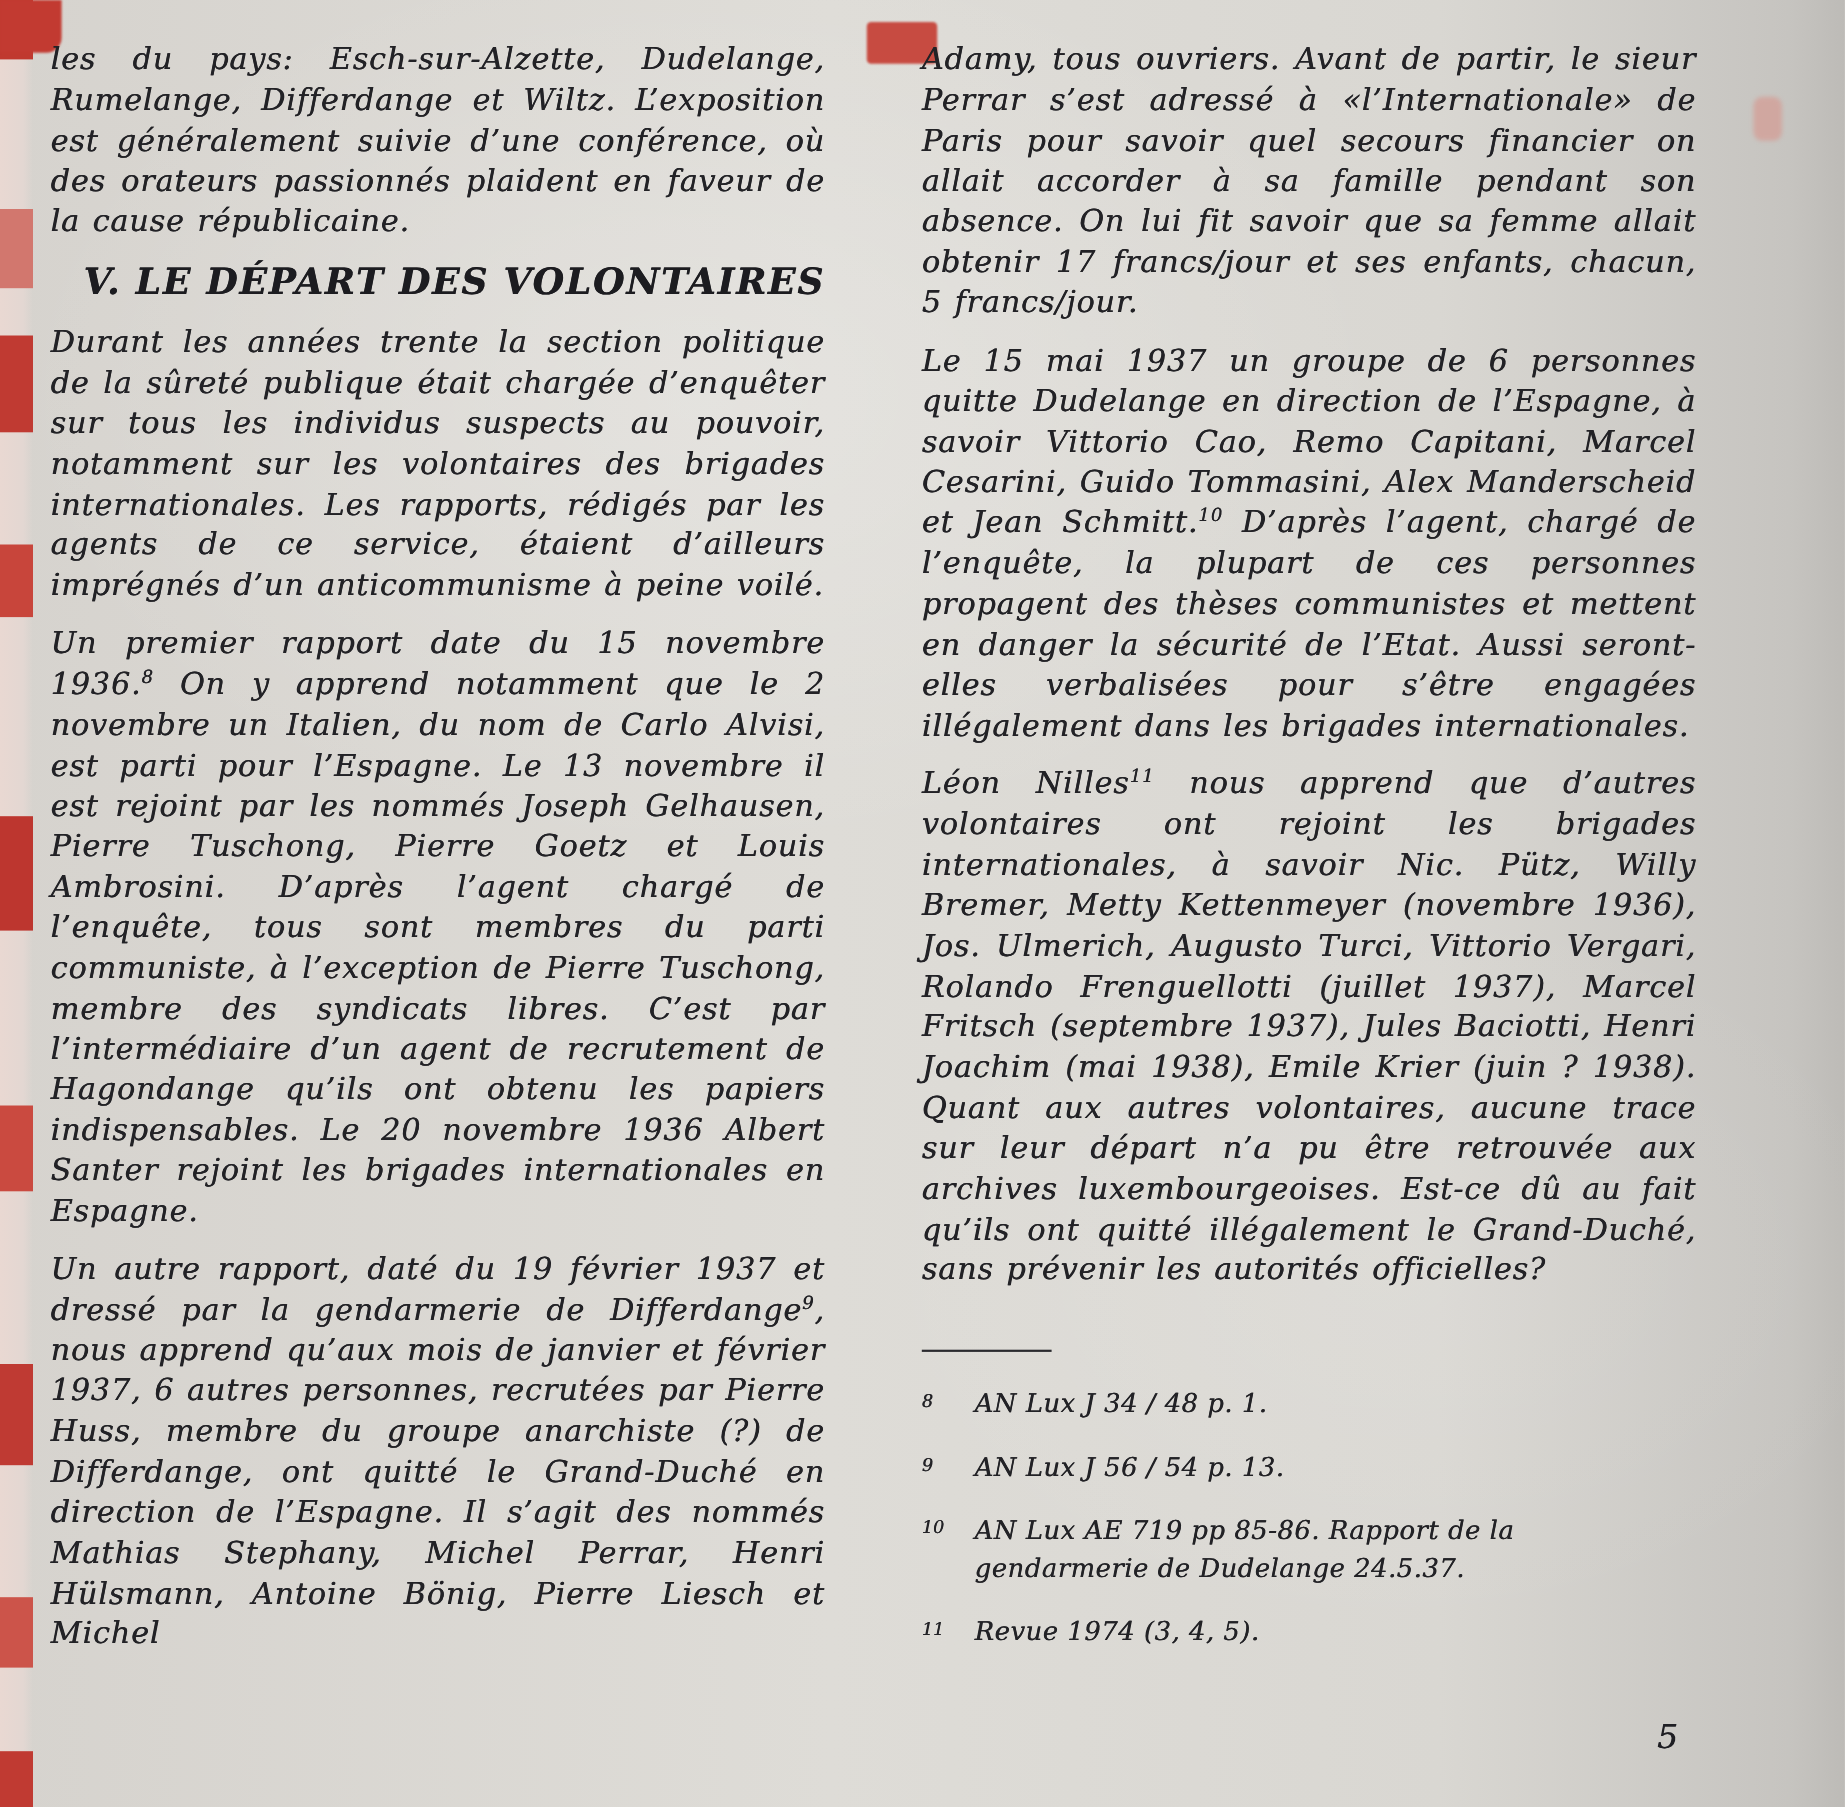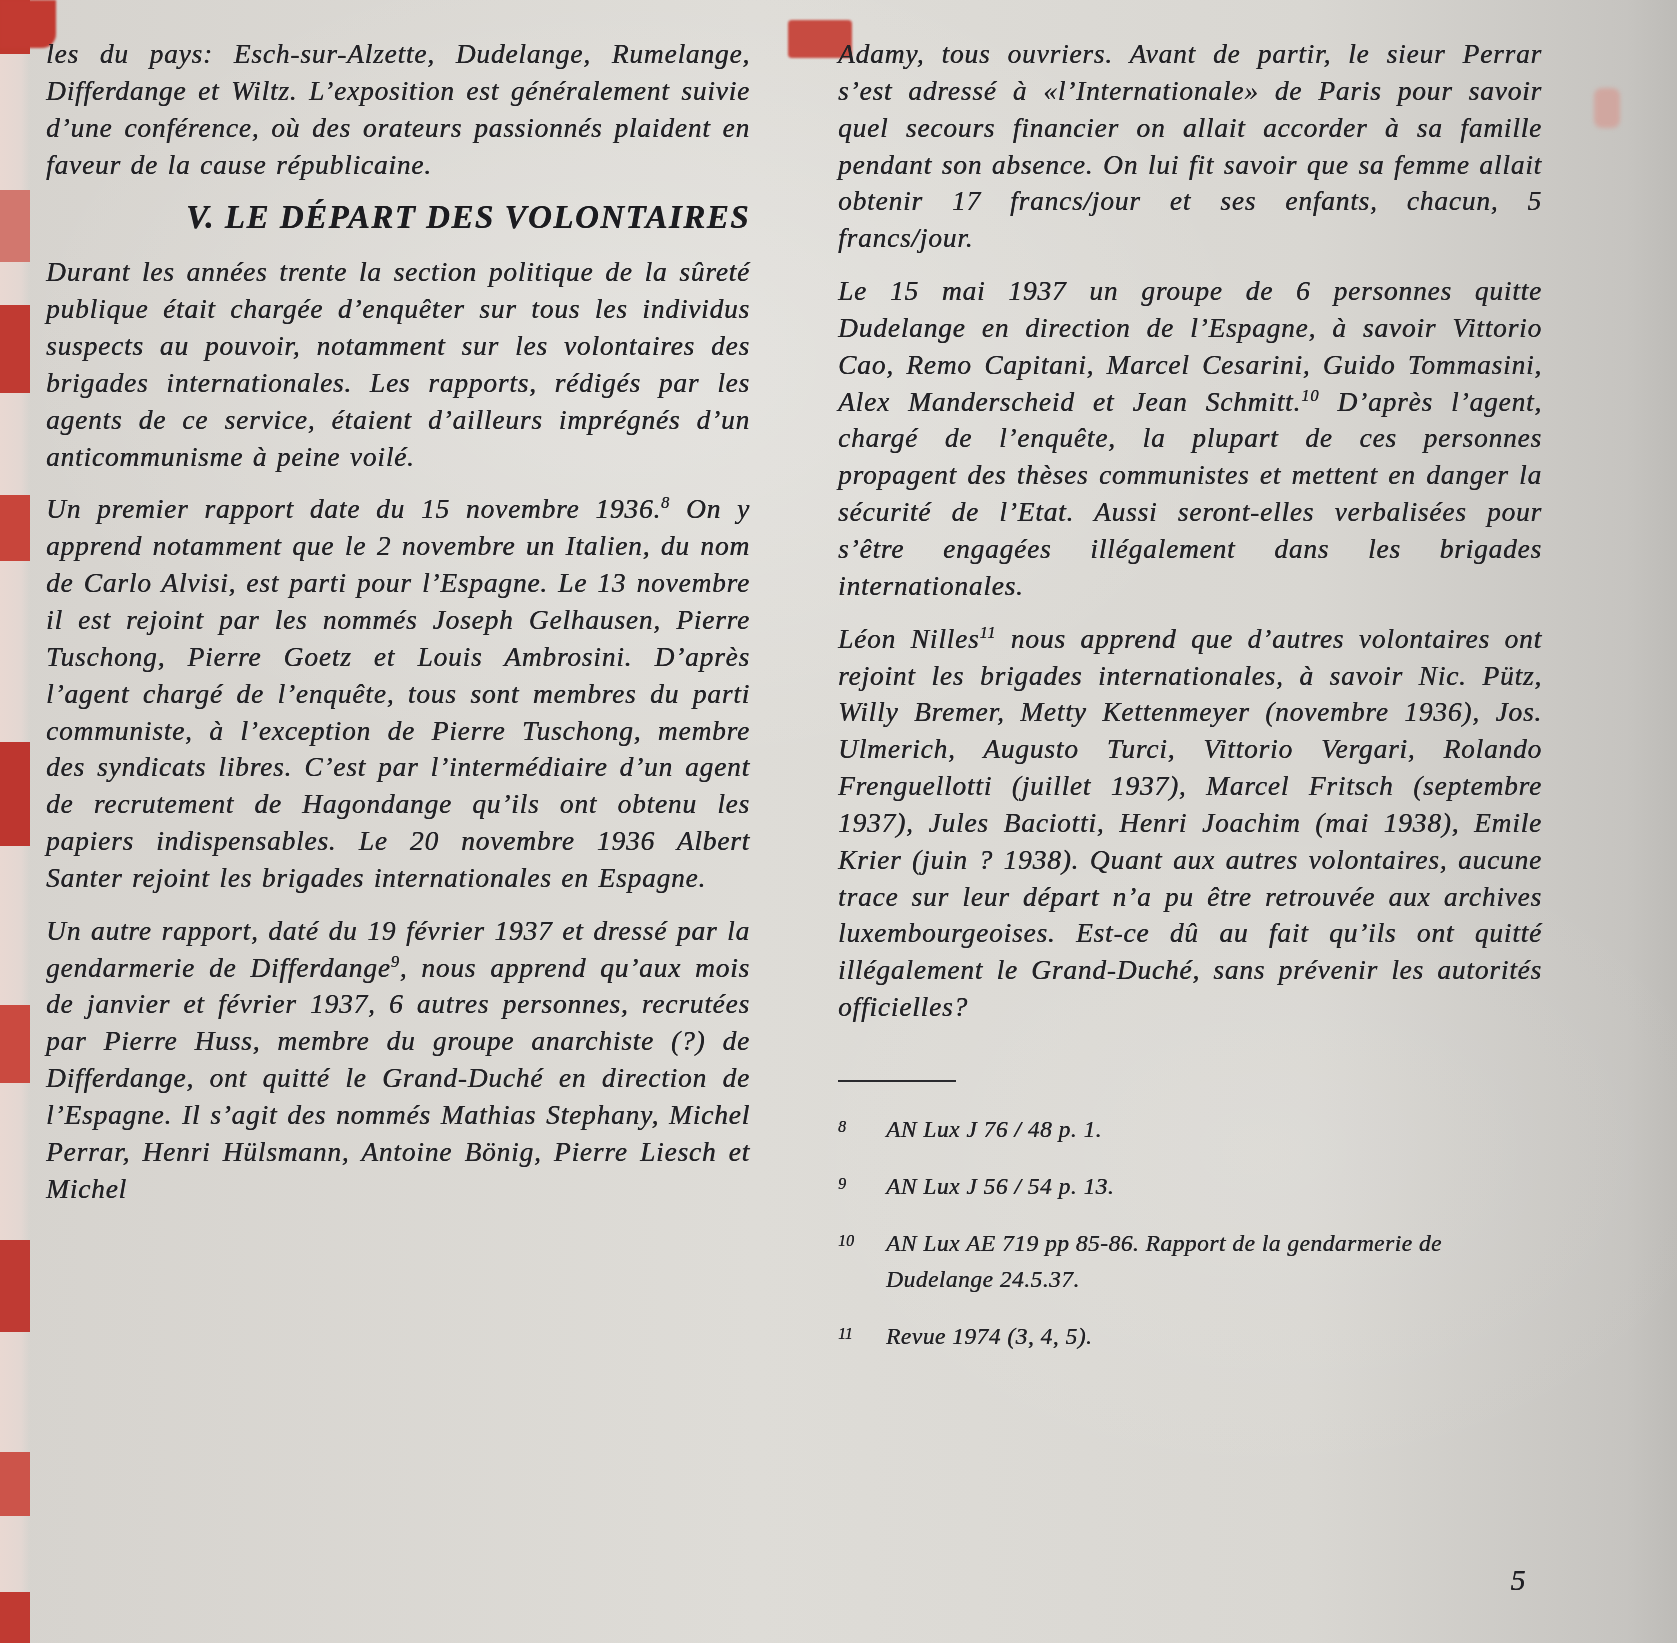--- a/index.html
+++ b/index.html
@@ -1,15 +1,15 @@
 <!DOCTYPE html>
 <html><head>
 <meta charset="utf-8">
 <style>
-  * { margin:0; padding:0; box-sizing:border-box;font-family:Liberation Serif, serif; }
+  * { margin:0; padding:0; box-sizing:border-box; }
   html,body { width:1677px; height:1643px; }
   body {
     font-family:"DejaVu Serif","Liberation Serif",serif;
     font-style:italic;
     background:#c9c6c1;
     overflow:hidden;
   }
   .page {
     position:relative; width:1677px; height:1643px;
     color:#222226;
@@ -105,21 +105,21 @@
 
       <p class="body-par"><span>Le 15 mai 1937 un groupe de 6 personnes quitte Dudelange en direction de l’Espagne, à savoir Vittorio Cao, Remo Capitani, Marcel Cesarini, Guido Tommasini, Alex Manderscheid et Jean Schmitt.</span><sup class="note-ref">10</sup><span> D’après l’agent, chargé de l’enquête, la plupart de ces personnes propagent des thèses communistes et mettent en danger la sécurité de l’Etat. Aussi seront-elles verbalisées pour s’être engagées illégalement dans les brigades internationales.</span></p>
 
       <p class="body-par"><span>Léon Nilles</span><sup class="note-ref">11</sup><span> nous apprend que d’autres volontaires ont rejoint les brigades internationales, à savoir Nic. Pütz, Willy Bremer, Metty Kettenmeyer (novembre 1936), Jos. Ulmerich, Augusto Turci, Vittorio Vergari, Rolando Frenguellotti (juillet 1937), Marcel Fritsch (septembre 1937), Jules Baciotti, Henri Joachim (mai 1938), Emile Krier (juin ? 1938). Quant aux autres volontaires, aucune trace sur leur départ n’a pu être retrouvée aux archives luxembourgeoises. Est-ce dû au fait qu’ils ont quitté illégalement le Grand-Duché, sans prévenir les autorités officielles?</span></p>
 
       <div class="footnotes">
         <div class="fn-rule"></div>
 
         <div class="fn">
           <span class="fn-num">8</span>
-          <span class="fn-text">AN Lux J 76 / 48 p. 1.</span>
+          <span class="fn-text">AN Lux J 34 / 48 p. 1.</span>
         </div>
         <div class="fn">
           <span class="fn-num">9</span>
           <span class="fn-text">AN Lux J 56 / 54 p. 13.</span>
         </div>
         <div class="fn">
           <span class="fn-num">10</span>
           <span class="fn-text">AN Lux AE 719 pp 85-86. Rapport de la gendarmerie de Dudelange 24.5.37.</span>
         </div>
         <div class="fn">

